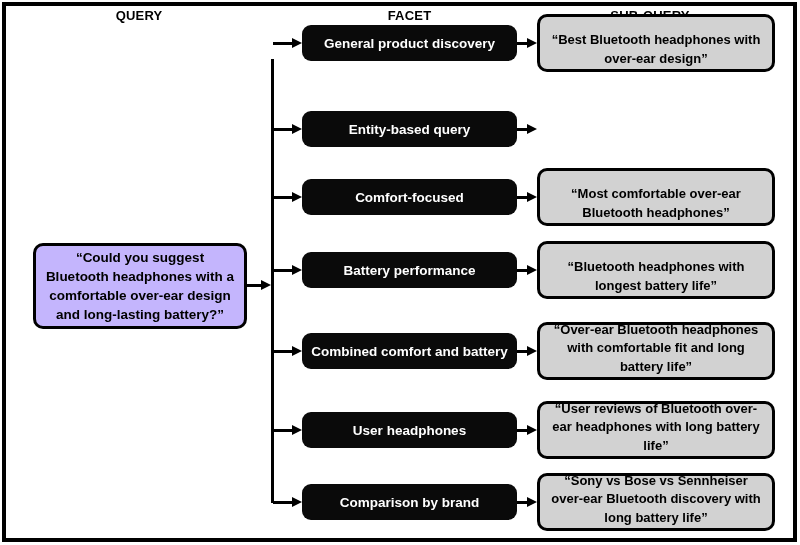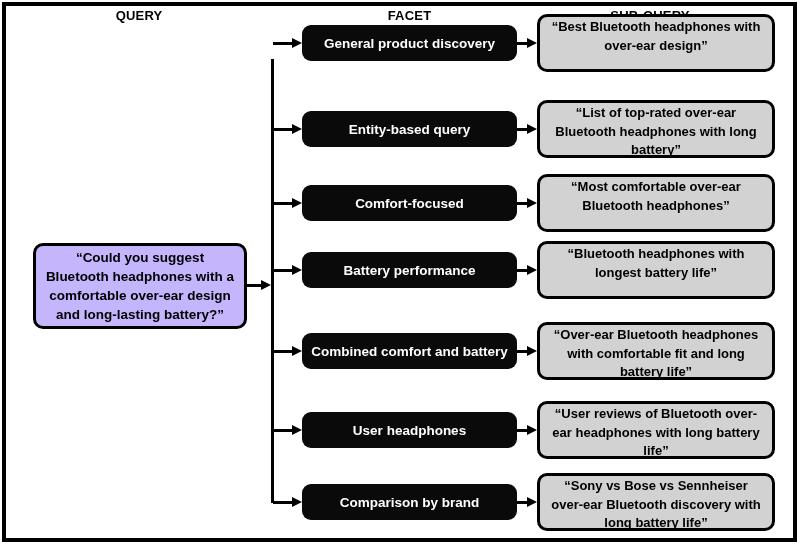--- a/index.html
+++ b/index.html
@@ -18,21 +18,21 @@
   .row{position:absolute;left:0;width:800px;height:58px;}
   .facet{
     position:absolute;left:302px;top:11px;width:215px;height:36px;box-sizing:border-box;
     background:#0a0a0a;color:#ffffff;border-radius:9px;
     display:flex;align-items:center;justify-content:center;text-align:center;
     font-size:13.5px;padding:0 4px;
   }
   .sub{
     position:absolute;left:537px;top:0;width:238px;height:58px;box-sizing:border-box;
     background:#d2d2d2;border:3px solid #000;border-radius:10px;
-    display:flex;align-items:flex-start;justify-content:center;text-align:center;
+    display:flex;align-items:flex-end;justify-content:center;text-align:center;
     font-size:13px;line-height:18.5px;padding:1px 7px;
   }
   .hline{position:absolute;height:3px;background:#000;}
   .vline{position:absolute;width:3px;background:#000;}
   .ahead{
     position:absolute;width:0;height:0;
     border-top:5.5px solid transparent;border-bottom:5.5px solid transparent;
     border-left:10px solid #000;
   }
 </style>
@@ -68,26 +68,23 @@
   </div>
 
   <div class="row" style="top:100px">
     <div class="hline" style="left:273px;top:27.5px;width:19px"></div>
     <div class="ahead" style="left:292px;top:23.5px"></div>
     <div class="facet">
         <span>Entity-based query</span>
       </div>
     <div class="hline" style="left:517px;top:27.5px;width:10px"></div>
     <div class="ahead" style="left:527px;top:23.5px"></div>
-    <div class="sub">
-        <span>“List of top-rated over-ear Bluetooth headphones with long battery”</span>
-      </div>
   </div>
 
-  <div class="row" style="top:174px">
+  <div class="row" style="top:168px">
     <div class="hline" style="left:273px;top:27.5px;width:19px"></div>
     <div class="ahead" style="left:292px;top:23.5px"></div>
     <div class="facet">
         <span>Comfort-focused</span>
       </div>
     <div class="hline" style="left:517px;top:27.5px;width:10px"></div>
     <div class="ahead" style="left:527px;top:23.5px"></div>
     <div class="sub">
         <span>“Most comfortable over-ear Bluetooth headphones”</span>
       </div>

